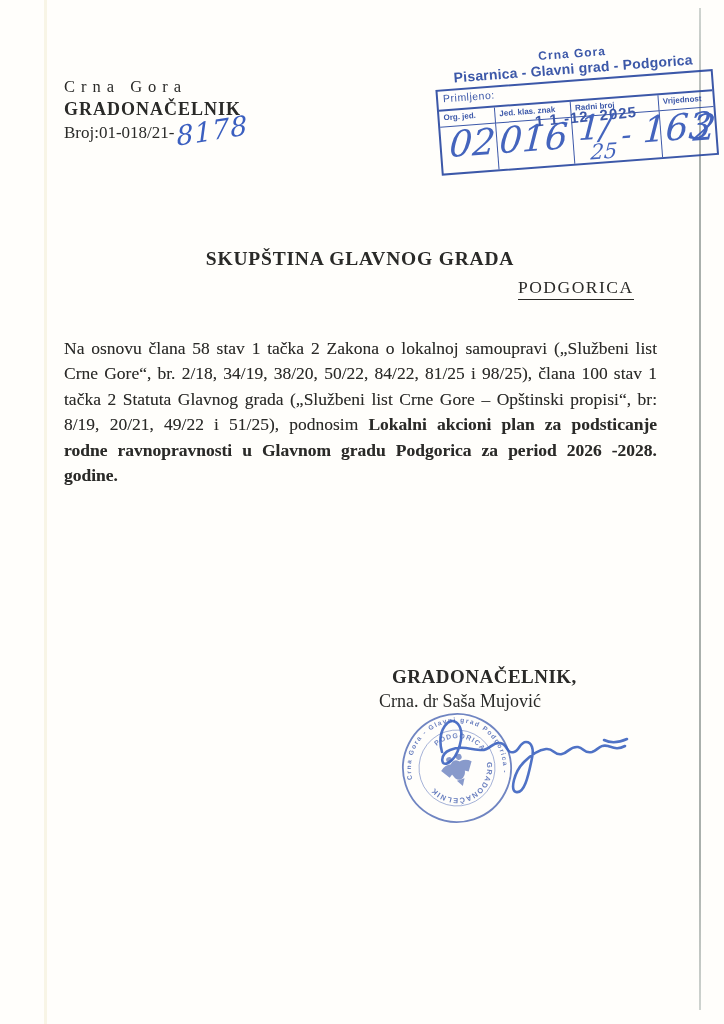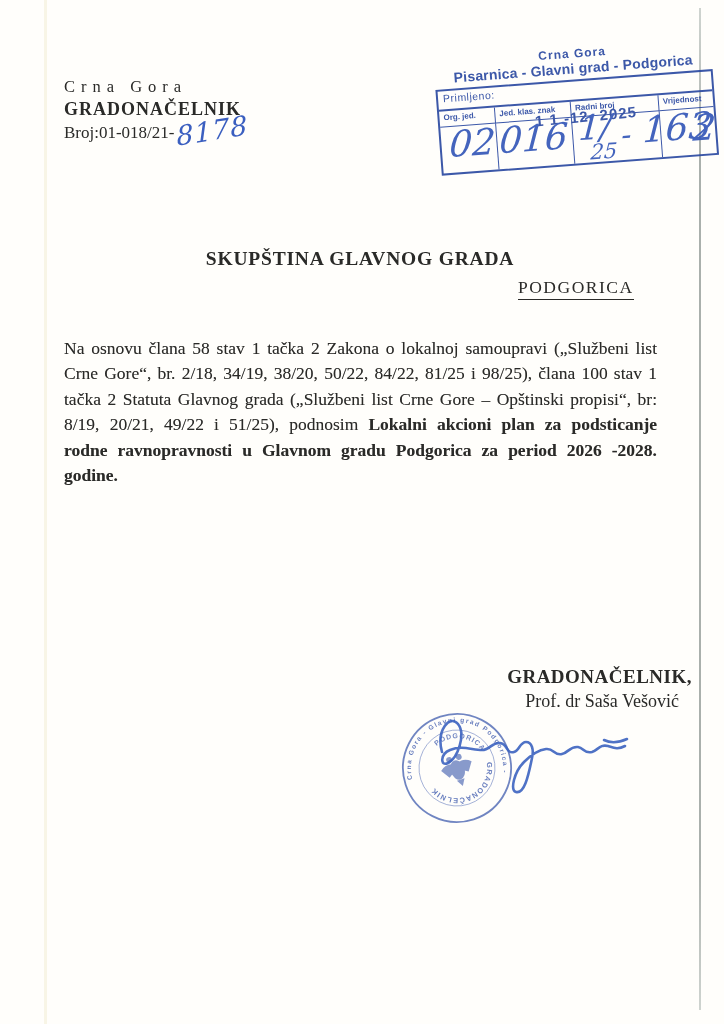--- a/index.html
+++ b/index.html
@@ -60,21 +60,21 @@
     letter-spacing:1.5px; border-bottom:1.5px solid #2a2a28; padding-bottom:1px; }
 
   
   .body-p { position:absolute; left:64px; width:593px; margin:0;
     font-size:17.5px; line-height:25.4px; text-align:justify; word-spacing:1.5px;
     text-shadow:0 0 .5px rgba(42,42,40,.35); }
   .p1 { top:336px; }
   .p2 { top:500px; }
 
   
-  .sig-block { position:absolute; left:392px; top:666px; width:300px; text-align:right; }
+  .sig-block { position:absolute; left:392px; top:666px; width:300px; text-align:left; }
   .sig-title { font-size:19px; font-weight:bold; letter-spacing:.5px; }
   .sig-name  { font-size:18px; margin-top:3px; transform:translateX(-13px); }
 
   .seal-svg { position:absolute; left:397px; top:708px; width:120px; height:120px; opacity:.85; }
   .autograph-svg { position:absolute; left:428px; top:700px; width:205px; height:105px; }
 </style>
 </head>
 <body>
 
 <div class="page">
@@ -115,21 +115,21 @@
   </div>
 
   <div class="title-main">SKUPŠTINA GLAVNOG GRADA</div>
   <div class="title-city">PODGORICA</div>
 
   <p class="body-p p1"><span>Na osnovu člana 58 stav 1 tačka 2 Zakona o lokalnoj samoupravi („Službeni list Crne Gore“, br. 2/18, 34/19, 38/20, 50/22, 84/22, 81/25 i 98/25), člana 100 stav 1 tačka 2 Statuta Glavnog grada („Službeni list Crne Gore – Opštinski propisi“, br: 8/19, 20/21, 49/22 i 51/25), podnosim </span><strong>Lokalni akcioni plan za podsticanje rodne ravnopravnosti u Glavnom gradu Podgorica za period 2026 -2028. godine.</strong></p>
 
 
   <div class="sig-block">
     <div class="sig-title">GRADONAČELNIK,</div>
-    <div class="sig-name">Prof. dr Saša Vešović</div>
+    <div class="sig-name">Crna. dr Saša Mujović</div>
   </div>
 
   <svg class="seal-svg" viewBox="0 0 120 120">
     <defs>
       <path id="arcOuter" d="M60,60 m-46,0 a46,46 0 1,1 92,0 a46,46 0 1,1 -92,0"></path>
       <path id="arcInner" d="M60,60 m-30,0 a30,30 0 1,1 60,0 a30,30 0 1,1 -60,0"></path>
     </defs>
     <g transform="rotate(-18 60 60)" fill="#3a57ac" stroke="none">
       <circle cx="60" cy="60" r="54" fill="none" stroke="#3a57ac" stroke-width="1.8" opacity=".85"></circle>
       <circle cx="60" cy="60" r="38" fill="none" stroke="#3a57ac" stroke-width=".9" opacity=".55"></circle>

